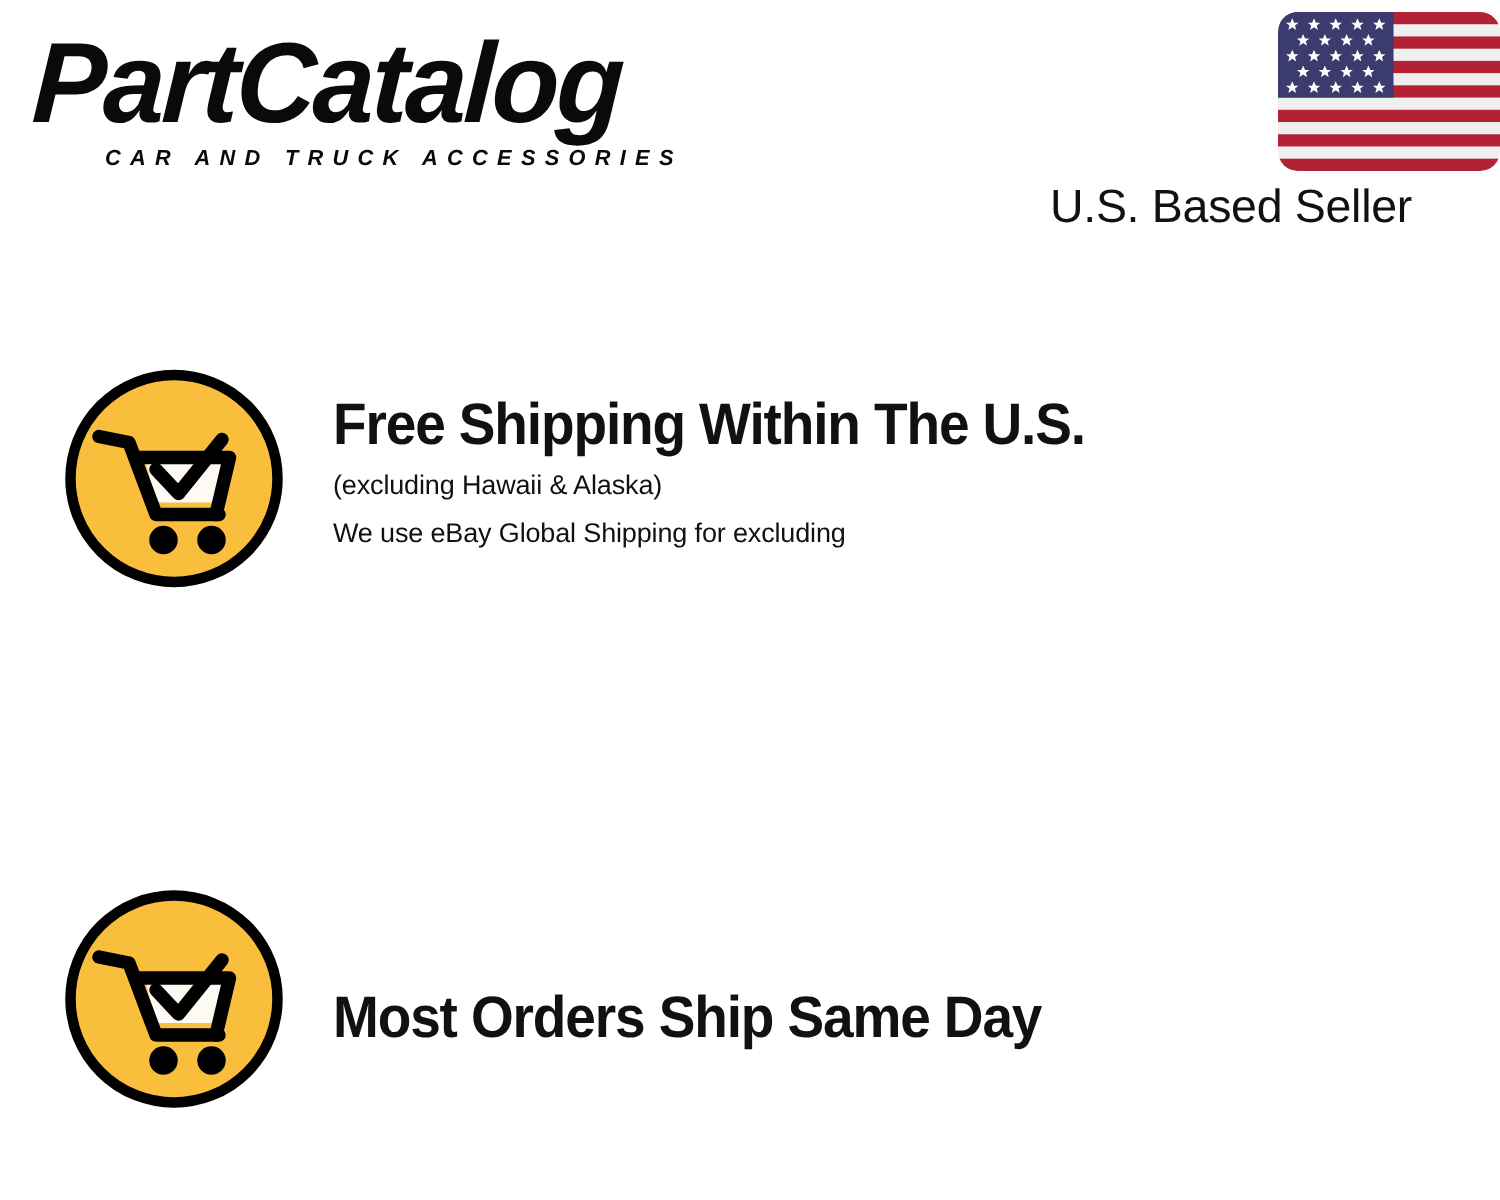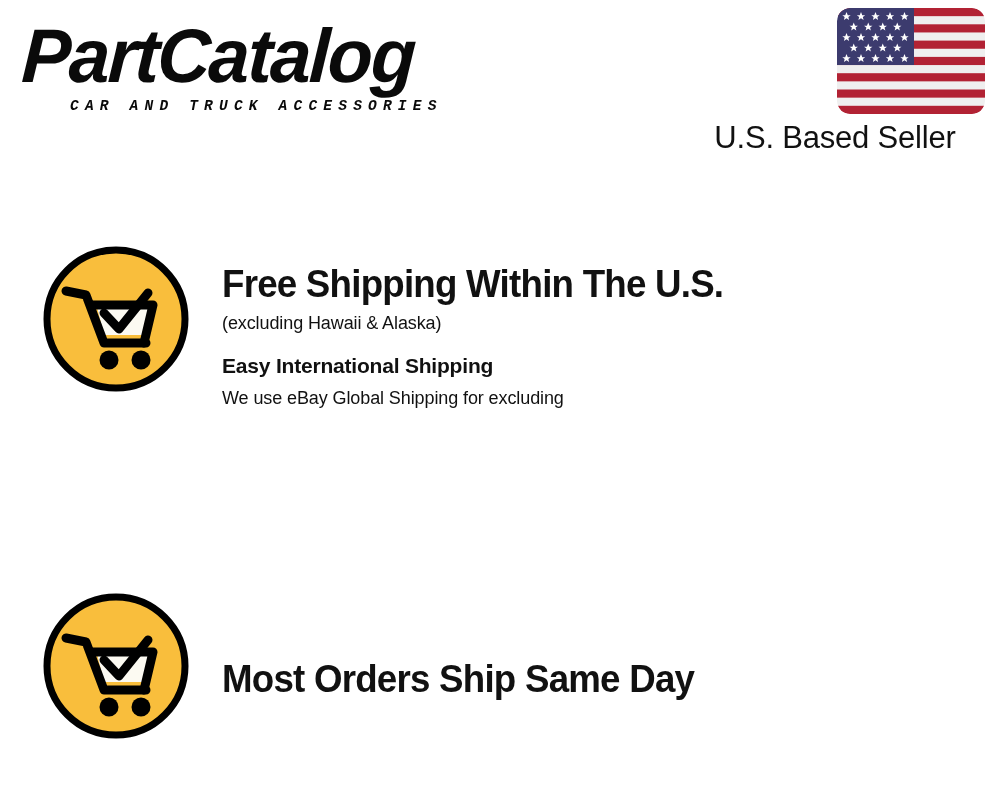--- a/index.html
+++ b/index.html
@@ -40,37 +40,37 @@
     letter-spacing: -2.0px;
     color: #0a0a0a;
     transform: scaleX(0.97) skewX(-3deg);
     transform-origin: left top;
     white-space: nowrap;
   }
   #brand-tagline {
     position: absolute;
     left: 46px;
     top: 76px;
-    font-family: Liberation Mono, monospace;
+    font-family: Liberation Sans, sans-serif;
     font-weight: bold;
     font-style: italic;
     font-size: 14.5px;
     letter-spacing: 6.2px;
     color: #0a0a0a;
     white-space: nowrap;
     text-align: center;
   }
 
   
   #seller-badge {
     position: absolute;
-    right: 15px;
+    right: 0;
     top: 8px;
     width: 300px;
-    text-align: center;
+    text-align: left;
   }
   #us-flag {
     display: block;
     margin-left: auto;
     width: 148px;
     height: 106px;
     border-radius: 13px;
     overflow: hidden;
   }
   #us-flag svg { display: block; width: 148px; height: 106px; }
@@ -273,21 +273,20 @@
 
         <path d="M64 70 L79 86 L108 50" fill="none" stroke="#000000" stroke-width="9" stroke-linecap="round" stroke-linejoin="round"></path>
 
         <circle cx="69" cy="117" r="9.5" fill="#000000"></circle>
         <circle cx="101" cy="117" r="9.5" fill="#000000"></circle>
       </svg>
     </span>
     <div class="feature-text">
       <div class="feature-title">Free Shipping Within The U.S.</div>
       <div class="feature-sub">(excluding Hawaii &amp; Alaska)</div>
-      <div class="feature-sub-strong">Easy International Shipping</div>
       <div class="feature-sub">We use eBay Global Shipping for excluding</div>
     </div>
   </div>
 
 
   <div class="feature-row" id="feature-row-2">
     <span class="feature-icon">
       <svg viewBox="0 0 152 152" xmlns="http://www.w3.org/2000/svg" aria-hidden="true">
         <circle cx="76" cy="76" r="69" fill="#F9BE3C" stroke="#000000" stroke-width="7"></circle>
         <polygon points="56,60 111,60 103,92 64,92" fill="#FCFAF2"></polygon>

